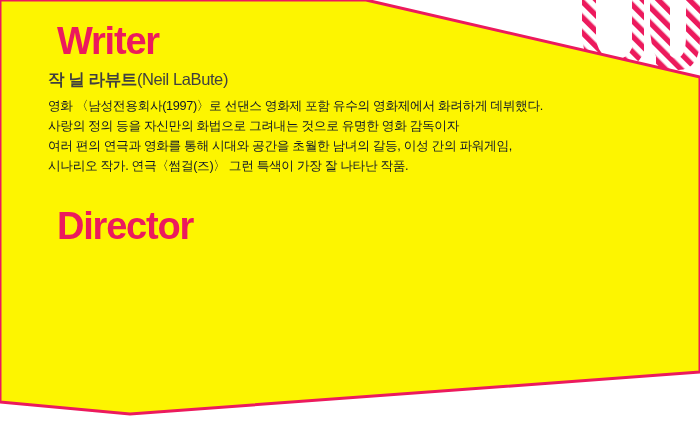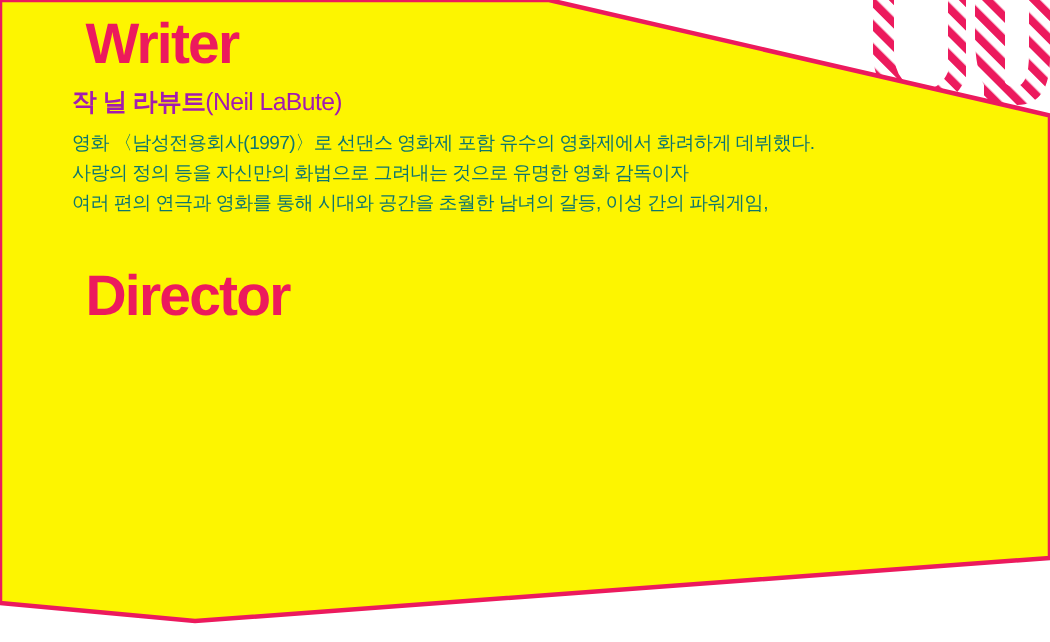--- a/index.html
+++ b/index.html
@@ -45,38 +45,38 @@
     width: 700px;
     height: 428px;
     z-index: 3;
   }
 
   .block {
     position: absolute;
     left: 0;
     width: 640px;
   }
-  #writer-block { top: 8px; }
-  #director-block { top: 176px; }
+  #writer-block { top: 19px; }
+  #director-block { top: 204px; }
 
   .section-title {
     margin: 0;
     padding: 0 0 0 57px;
     color: #ec1a5d;
     font-family: "Liberation Sans Narrow", "Liberation Sans", "DejaVu Sans", sans-serif;
     font-size: 38px;
     line-height: 44px;
     font-weight: bold;
     letter-spacing: -1.2px;
   }
 
   .credit-line {
     margin: 0;
     padding: 4px 0 0 48px;
-    color: #a21caf;
+    color: #404040;
     font-size: 16.5px;
     line-height: 24px;
     font-weight: bold;
     letter-spacing: -0.4px;
   }
   .credit-line .role {
     font-weight: bold;
   }
   .credit-line .person {
     font-weight: bold;
@@ -84,21 +84,21 @@
   .credit-line .latin {
     font-weight: normal;
   }
 
   .body-copy {
     margin: 0;
     padding: 5px 0 0 48px;
   }
   .body-copy p {
     margin: 0;
-    color: #0f766e;
+    color: #0f172a;
     font-size: 12.7px;
     line-height: 20px;
     letter-spacing: -0.35px;
     white-space: nowrap;
   }
 </style>
 </head>
 <body>
 
 <div id="stage">
@@ -130,20 +130,21 @@
 
       <div class="credit-line">
         <span class="role">작</span>
         <span class="person">닐 라뷰트</span><span class="latin">(Neil LaBute)</span>
       </div>
 
       <div class="body-copy">
         <p>영화 〈남성전용회사(1997)〉로 선댄스 영화제 포함 유수의 영화제에서 화려하게 데뷔했다.</p>
         <p>사랑의 정의 등을 자신만의 화법으로 그려내는 것으로 유명한 영화 감독이자</p>
         <p>여러 편의 연극과 영화를 통해 시대와 공간을 초월한 남녀의 갈등, 이성 간의 파워게임,</p>
+        <p>시나리오 작가. 연극〈썸걸(즈)〉 그런 특색이 가장 잘 나타난 작품.</p>
       </div>
     </section>
 
     <section class="block" id="director-block">
       <h2 class="section-title">Director</h2>
 
 
     </section>
 
   </div>

